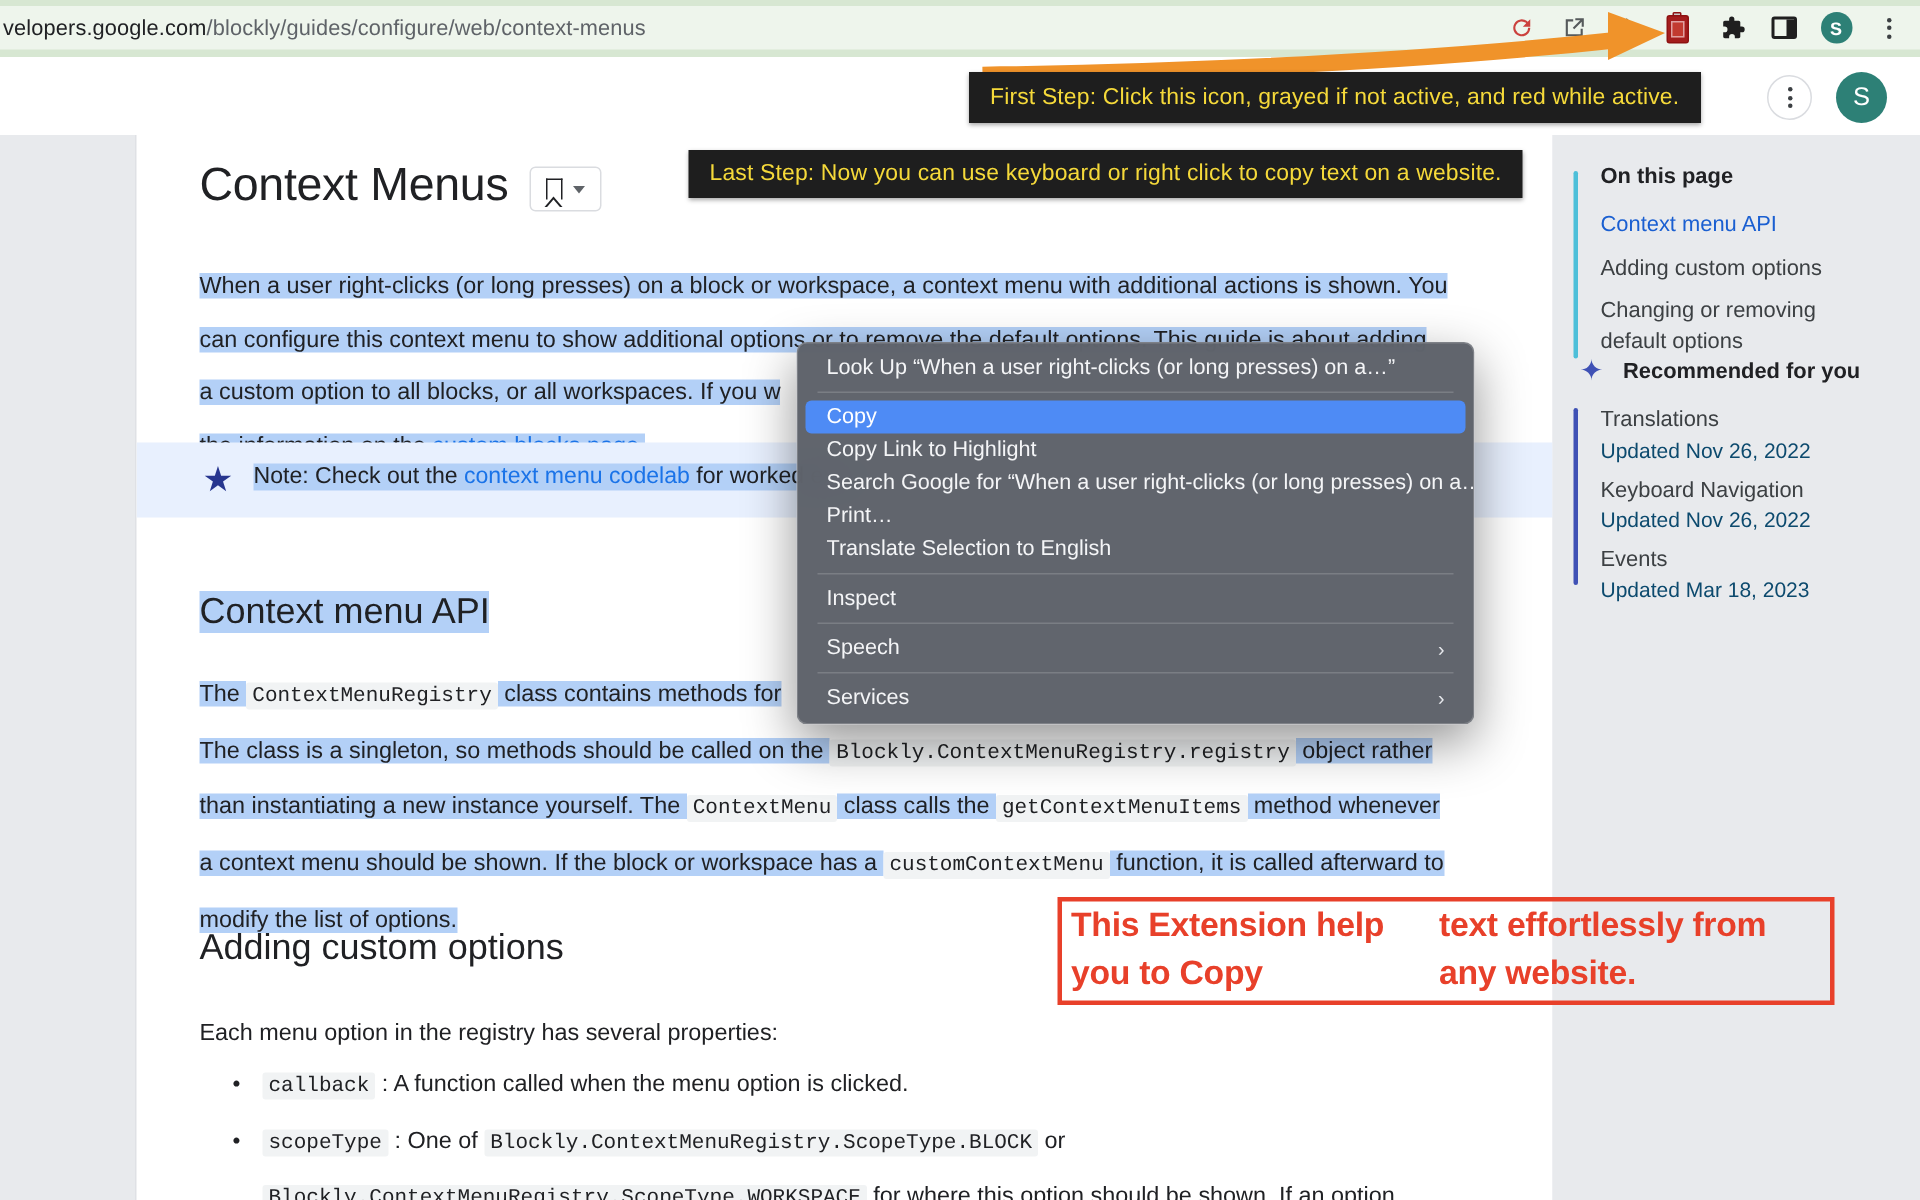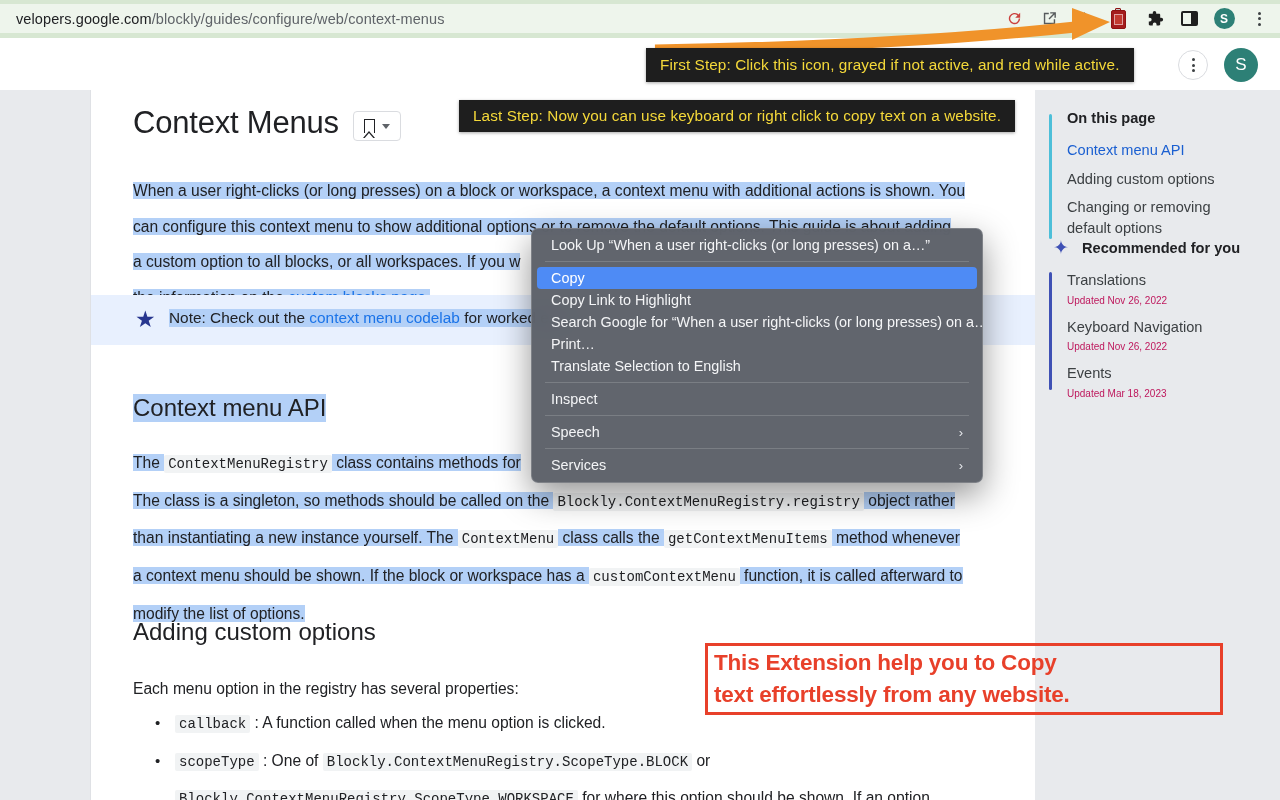--- a/index.html
+++ b/index.html
@@ -15,21 +15,21 @@
   
   .omnibar {
     position: absolute; left: 0; top: 0; width: 1280px; height: 38px;
     background: #eef5ec;
     border-top: 4px solid #d7e7d2;
     border-bottom: 5px solid #d7e7d2;
   }
   .omnibar .urlwrap {
     position: absolute; left: 0; top: 0; height: 29px;
     display: flex; align-items: center;
-    padding-left: 16px;
+    padding-left: 2px;
     font-size: 14.5px; color: #5f6368; letter-spacing: .1px;
     white-space: nowrap;
   }
   .omnibar .urlhost { color: #202124; }
   .omnibar .urlpath { color: #5f6368; }
 
   .omni-icons {
     position: absolute; right: 8px; top: 0; height: 29px;
     display: flex; align-items: center; gap: 9px;
   }
@@ -152,44 +152,43 @@
   .bul { position: absolute; left: 42px; width: 880px; font-size: 15.6px; line-height: 35.7px; color:#202124; }
   .bul li { list-style: none; position: relative; padding-left: 42px; }
   .bul li::before { content:"•"; position:absolute; left: 22px; top: 0; color:#202124; font-size: 15px; }
 
   
   .rail-sec { position: absolute; left: 14px; width: 225px; }
   .rail-bar { position: absolute; left: 0; top: 0; width: 3px; border-radius: 2px; }
   .rail-h { font-size: 14.6px; font-weight: 700; color: #202124; }
   .rail-item { font-size: 14.6px; color: #3c4043; line-height: 20.5px; }
   .rail-item.active { color: #1a5fd1; }
-  .rail-sub { font-size: 10px; color: #be185d; line-height: 19px; }
+  .rail-sub { font-size: 14px; color: #0c4a6e; line-height: 19px; }
   .spark { position: absolute; left: 8px; font-size: 19px; color: #3f51b5; line-height: 1; }
 
   
   .arrow-svg { position: absolute; left: 0; top: 0; width: 1280px; height: 95px; pointer-events: none; }
 
   
   .tip {
     position: absolute; background: #1e1e1e; color: #f5d93a;
     font-size: 15.3px; font-weight: 500; letter-spacing: .1px;
     display: flex; align-items: center; padding: 0 14px;
     box-shadow: 0 1px 3px rgba(0,0,0,.35);
     white-space: nowrap;
   }
   #tip-first { left: 646px; top: 48px; height: 34px; }
   #tip-last  { left: 459px; top: 100px; height: 32px; }
 
   
   .redbox {
     position: absolute; left: 705px; top: 598px; width: 518px; height: 72px;
     border: 3px solid #e8402a;
-    display: flex; flex-direction: column; justify-content: center;
+    display: flex; flex-direction: row; justify-content: center;
     padding: 0 6px;
-    margin-top: 45px;
   }
   .redbox span {
     color: #e8402a; font-size: 22.5px; font-weight: 700; line-height: 32px;
     letter-spacing: -.2px;
   }
 
   
   .ctx {
     position: absolute; left: 531px; top: 228px; width: 452px;
     background: rgba(92,96,104,.97);

